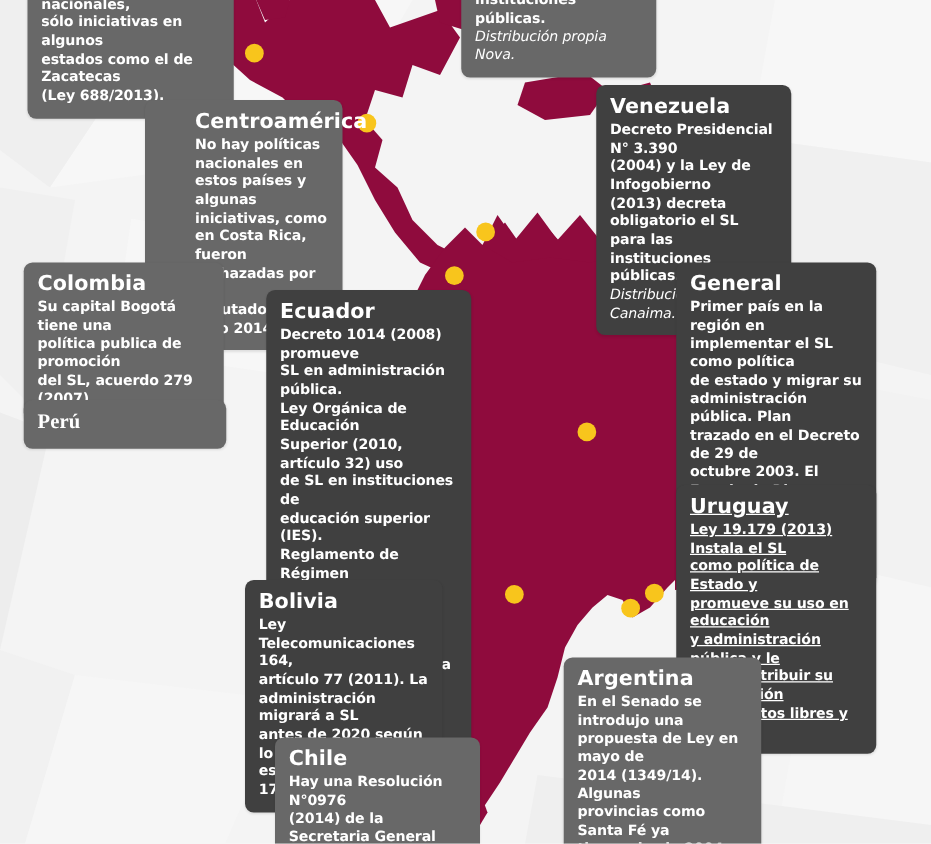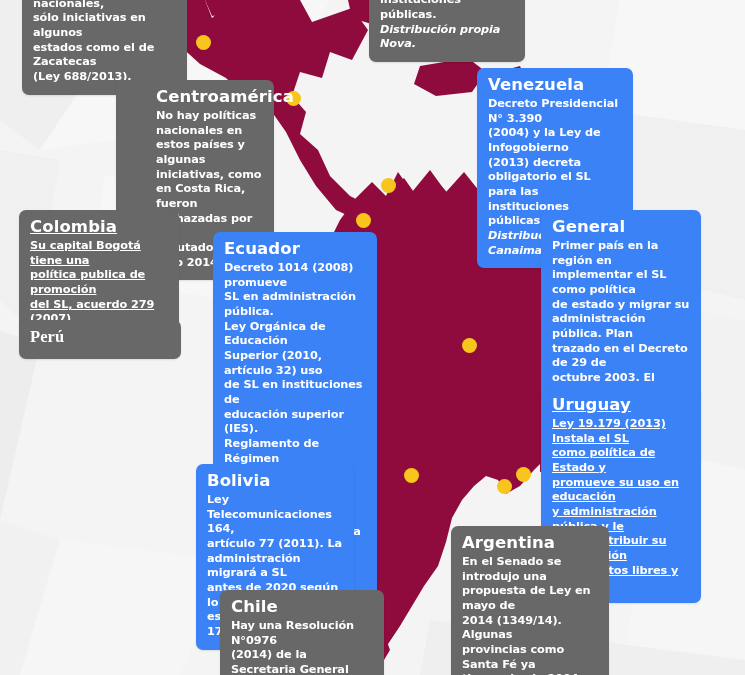--- a/index.html
+++ b/index.html
@@ -22,38 +22,38 @@
 
   .card {
     position: absolute;
     border-radius: 7px;
     padding: 8px 11px 10px 11px;
     color: #ffffff;
     line-height: 1.30;
     box-shadow: 0 1px 2px rgba(0,0,0,0.10);
   }
   .card.gray  { background: #686868; }
-  .card.teal  { background: #3b82f6; }
+  .card.teal  { background: #404040; }
 
   .card .title {
     font-size: 16.5px;
     font-weight: 700;
     letter-spacing: .1px;
     margin-bottom: 2px;
     line-height: 1.15;
   }
   .card .body {
     font-size: 11.3px;
     font-weight: 600;
     letter-spacing: -.1px;
     white-space: pre-line;
   }
   .card .note {
     font-size: 11.3px;
-    font-weight: 700;
+    font-weight: 400;
     font-style: italic;
     letter-spacing: -.1px;
     display: block;
     white-space: pre-line;
   }
 
   .dot {
     position: absolute;
     width: 15px; height: 15px;
     border-radius: 50%;
@@ -160,21 +160,21 @@
 
   <div class="card teal" style="left:477px; top:68px; width:156px;">
     <div class="title">Venezuela</div>
     <div class="body">Decreto Presidencial N° 3.390
 (2004) y la Ley de Infogobierno
 (2013) decreta obligatorio el SL
 para las instituciones públicas.</div>
     <span class="note">Distribución propia: Canaima.</span>
   </div>
 
-  <div class="card gray" style="left:19px; top:210px; width:160px;text-decoration:underline;">
+  <div class="card gray" style="left:19px; top:210px; width:160px;">
     <div class="title">Colombia</div>
     <div class="body">Su capital Bogotá tiene una
 política publica de promoción
 del SL, acuerdo 279 (2007)</div>
   </div>
 
   <div class="card teal" style="left:213px; top:232px; width:164px;">
     <div class="title">Ecuador</div>
     <div class="body">Decreto 1014 (2008) promueve
 SL en administración pública.

